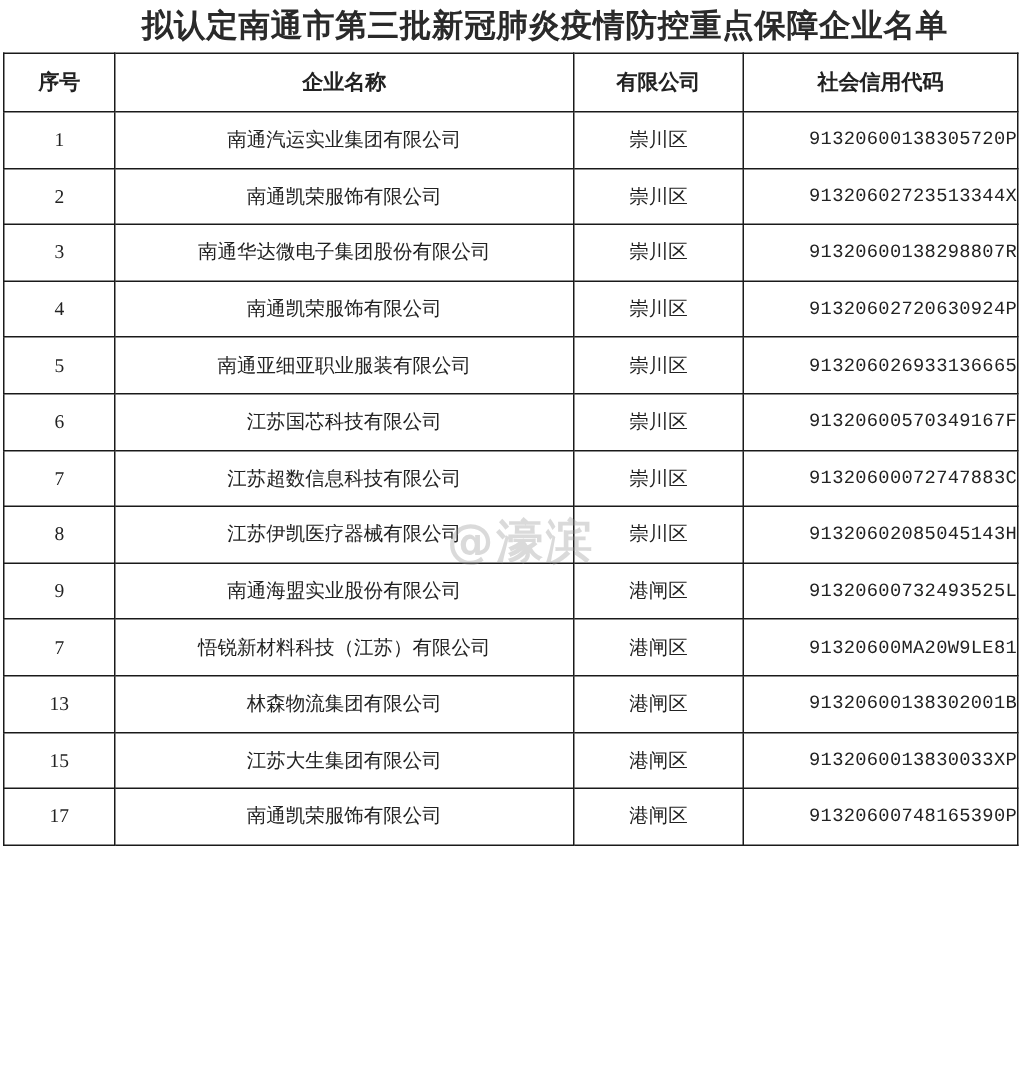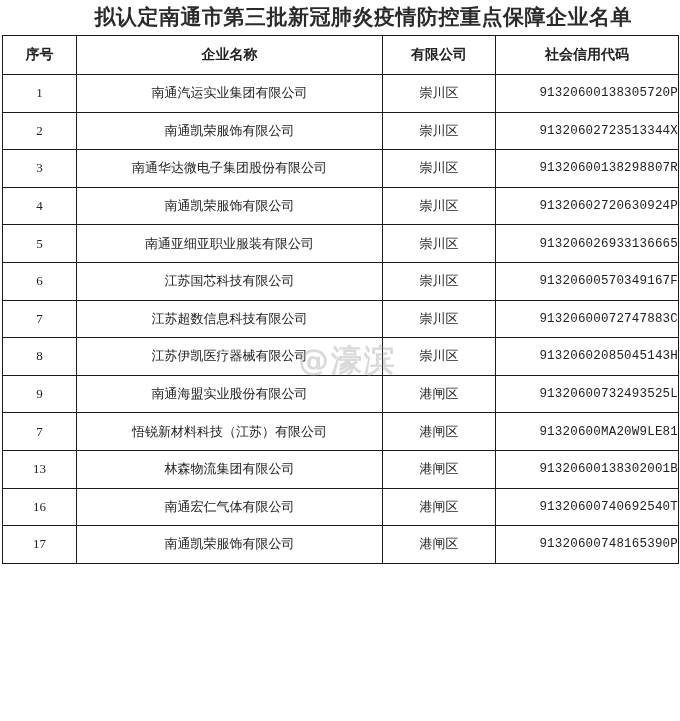--- a/index.html
+++ b/index.html
@@ -95,24 +95,24 @@
         <td>港闸区</td>
         <td class="code">91320600MA20W9LE81</td>
       </tr>
       <tr>
         <td class="idx">13</td>
         <td>林森物流集团有限公司</td>
         <td>港闸区</td>
         <td class="code">91320600138302001B</td>
       </tr>
       <tr>
-        <td class="idx">16</td>
-        <td>南通宏仁气体有限公司</td>
+        <td class="idx">15</td>
+        <td>江苏大生集团有限公司</td>
         <td>港闸区</td>
-        <td class="code">91320600740692540T</td>
+        <td class="code">9132060013830033XP</td>
       </tr>
       <tr>
         <td class="idx">17</td>
         <td>南通凯荣服饰有限公司</td>
         <td>港闸区</td>
         <td class="code">91320600748165390P</td>
       </tr>
     </tbody>
 </table>
 

